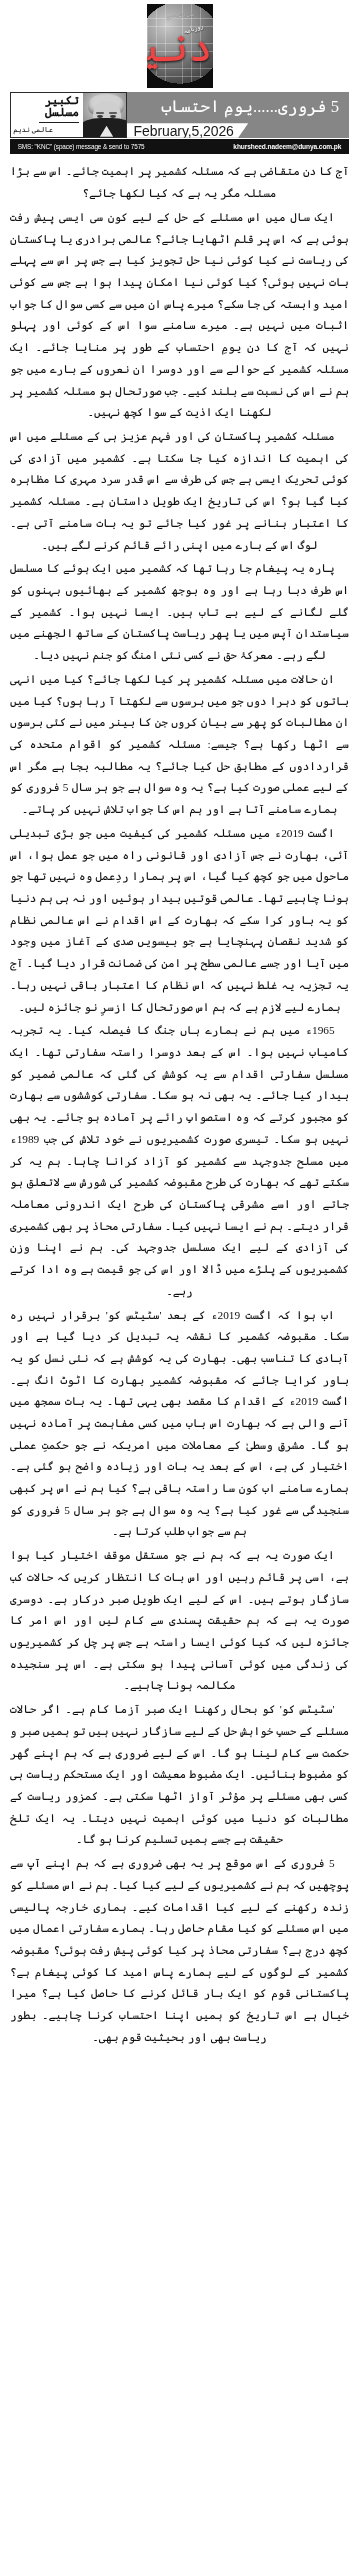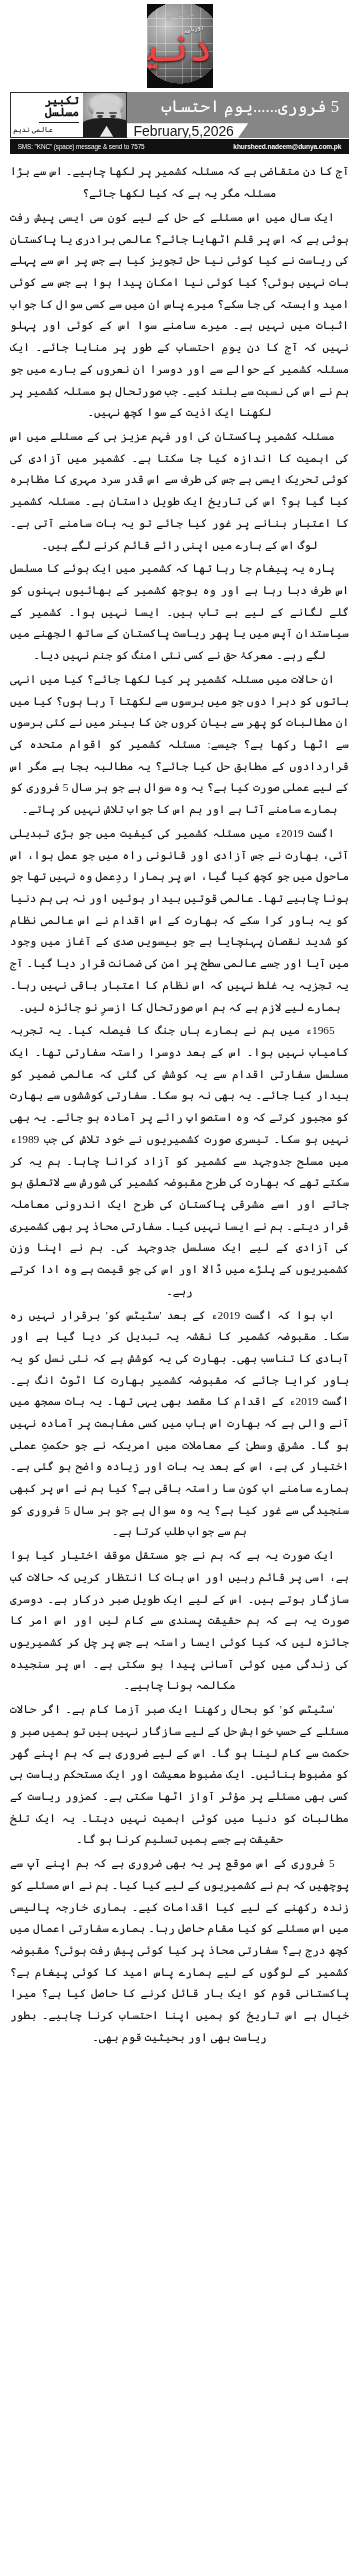--- a/index.html
+++ b/index.html
@@ -285,21 +285,21 @@
     </div>
   </div>
 </div>
 
 <div class="contact-bar">
   <div class="sms-text">SMS: "KNC" (space) message &amp; send to 7575</div>
   <div class="email-text">khursheed.nadeem@dunya.com.pk</div>
 </div>
 
 <div class="article">
-    <p class="para">آج کا دن متقاضی ہے کہ مسئلہ کشمیر پر لکھا چاہیے۔ اس سے بڑا مسئلہ مگر یہ ہے کہ کیا لکھا جائے؟</p>
+    <p class="para">آج کا دن متقاضی ہے کہ مسئلہ کشمیر پر اہمیت جائے۔ اس سے بڑا مسئلہ مگر یہ ہے کہ کیا لکھا جائے؟</p>
     <p class="para indent">ایک سال میں اس مسئلے کے حل کے لیے کون سی ایسی پیش رفت ہوئی ہے کہ اس پر قلم اٹھایا جائے؟ عالمی برادری یا پاکستان کی ریاست نے کیا کوئی نیا حل تجویز کیا ہے جس پر اس سے پہلے بات نہیں ہوئی؟ کیا کوئی نیا امکان پیدا ہوا ہے جس سے کوئی امید وابستہ کی جا سکے؟ میرے پاس ان میں سے کسی سوال کا جواب اثبات میں نہیں ہے۔ میرے سامنے سوا اس کے کوئی اور پہلو نہیں کہ آج کا دن یومِ احتساب کے طور پر منایا جائے۔ ایک مسئلہ کشمیر کے حوالے سے اور دوسرا ان نعروں کے بارے میں جو ہم نے اس کی نسبت سے بلند کیے۔ جب صورتحال ہو مسئلہ کشمیر پر لکھنا ایک اذیت کے سوا کچھ نہیں۔</p>
     <p class="para indent">مسئلہ کشمیر پاکستان کی اور فہم عزیز ہی کے مسئلے میں اس کی اہمیت کا اندازہ کیا جا سکتا ہے۔ کشمیر میں آزادی کی کوئی تحریک ایسی ہے جس کی طرف سے اس قدر سرد مہری کا مظاہرہ کیا گیا ہو؟ اس کی تاریخ ایک طویل داستان ہے۔ مسئلہ کشمیر کا اعتبار بنانے پر غور کیا جائے تو یہ بات سامنے آتی ہے۔ لوگ اس کے بارے میں اپنی رائے قائم کرنے لگے ہیں۔</p>
     <p class="para indent">پارہ یہ پیغام جا رہا تھا کہ کشمیر میں ایک ہوئے کا مسلسل اس طرف دبا رہا ہے اور وہ بوجھ کشمیر کے بھائیوں بہنوں کو گلے لگانے کے لیے بے تاب ہیں۔ ایسا نہیں ہوا۔ کشمیر کے سیاستدان آپس میں یا پھر ریاست پاکستان کے ساتھ الجھنے میں لگے رہے۔ معرکۂ حق نے کسی نئی امنگ کو جنم نہیں دیا۔</p>
     <p class="para indent">ان حالات میں مسئلہ کشمیر پر کیا لکھا جائے؟ کیا میں انہی باتوں کو دہرا دوں جو میں برسوں سے لکھتا آ رہا ہوں؟ کیا میں ان مطالبات کو پھر سے بیان کروں جن کا بینر میں نے کئی برسوں سے اٹھا رکھا ہے؟ جیسے: مسئلہ کشمیر کو اقوام متحدہ کی قراردادوں کے مطابق حل کیا جائے؟ یہ مطالبہ بجا ہے مگر اس کے لیے عملی صورت کیا ہے؟ یہ وہ سوال ہے جو ہر سال 5 فروری کو ہمارے سامنے آتا ہے اور ہم اس کا جواب تلاش نہیں کر پاتے۔</p>
     <p class="para indent">اگست 2019ء میں مسئلہ کشمیر کی کیفیت میں جو بڑی تبدیلی آئی، بھارت نے جس آزادی اور قانونی راہ میں جو عمل ہوا، اس ماحول میں جو کچھ کیا گیا، اس پر ہمارا ردِعمل وہ نہیں تھا جو ہونا چاہیے تھا۔ عالمی قوتیں بیدار ہوئیں اور نہ ہی ہم دنیا کو یہ باور کرا سکے کہ بھارت کے اس اقدام نے اس عالمی نظام کو شدید نقصان پہنچایا ہے جو بیسویں صدی کے آغاز میں وجود میں آیا اور جسے عالمی سطح پر امن کی ضمانت قرار دیا گیا۔ آج یہ تجزیہ یہ غلط نہیں کہ اس نظام کا اعتبار باقی نہیں رہا۔ ہمارے لیے لازم ہے کہ ہم اس صورتحال کا ازسرِ نو جائزہ لیں۔</p>
     <p class="para indent">1965ء میں ہم نے ہمارے ہاں جنگ کا فیصلہ کیا۔ یہ تجربہ کامیاب نہیں ہوا۔ اس کے بعد دوسرا راستہ سفارتی تھا۔ ایک مسلسل سفارتی اقدام سے یہ کوشش کی گئی کہ عالمی ضمیر کو بیدار کیا جائے۔ یہ بھی نہ ہو سکا۔ سفارتی کوششوں سے بھارت کو مجبور کرتے کہ وہ استصوابِ رائے پر آمادہ ہو جائے۔ یہ بھی نہیں ہو سکا۔ تیسری صورت کشمیریوں نے خود تلاش کی جب 1989ء میں مسلح جدوجہد سے کشمیر کو آزاد کرانا چاہا۔ ہم یہ کر سکتے تھے کہ بھارت کی طرح مقبوضہ کشمیر کی شورش سے لاتعلق ہو جاتے اور اسے مشرقی پاکستان کی طرح ایک اندرونی معاملہ قرار دیتے۔ ہم نے ایسا نہیں کیا۔ سفارتی محاذ پر بھی کشمیری کی آزادی کے لیے ایک مسلسل جدوجہد کی۔ ہم نے اپنا وزن کشمیریوں کے پلڑے میں ڈالا اور اس کی جو قیمت ہے وہ ادا کرتے رہے۔</p>
     <p class="para indent">اب ہوا کہ اگست 2019ء کے بعد 'سٹیٹس کو' برقرار نہیں رہ سکا۔ مقبوضہ کشمیر کا نقشہ یہ تبدیل کر دیا گیا ہے اور آبادی کا تناسب بھی۔ بھارت کی یہ کوشش ہے کہ نئی نسل کو یہ باور کرایا جائے کہ مقبوضہ کشمیر بھارت کا اٹوٹ انگ ہے۔ اگست 2019ء کے اقدام کا مقصد بھی یہی تھا۔ یہ بات سمجھ میں آنے والی ہے کہ بھارت اس باب میں کسی مفاہمت پر آمادہ نہیں ہو گا۔ مشرقِ وسطیٰ کے معاملات میں امریکہ نے جو حکمتِ عملی اختیار کی ہے، اس کے بعد یہ بات اور زیادہ واضح ہو گئی ہے۔ ہمارے سامنے اب کون سا راستہ باقی ہے؟ کیا ہم نے اس پر کبھی سنجیدگی سے غور کیا ہے؟ یہ وہ سوال ہے جو ہر سال 5 فروری کو ہم سے جواب طلب کرتا ہے۔</p>
     <p class="para indent">ایک صورت یہ ہے کہ ہم نے جو مستقل موقف اختیار کیا ہوا ہے، اسی پر قائم رہیں اور اس بات کا انتظار کریں کہ حالات کب سازگار ہوتے ہیں۔ اس کے لیے ایک طویل صبر درکار ہے۔ دوسری صورت یہ ہے کہ ہم حقیقت پسندی سے کام لیں اور اس امر کا جائزہ لیں کہ کیا کوئی ایسا راستہ ہے جس پر چل کر کشمیریوں کی زندگی میں کوئی آسانی پیدا ہو سکتی ہے۔ اس پر سنجیدہ مکالمہ ہونا چاہیے۔</p>
     <p class="para indent">'سٹیٹس کو' کو بحال رکھنا ایک صبر آزما کام ہے۔ اگر حالات مسئلے کے حسبِ خواہش حل کے لیے سازگار نہیں ہیں تو ہمیں صبر و حکمت سے کام لینا ہو گا۔ اس کے لیے ضروری ہے کہ ہم اپنے گھر کو مضبوط بنائیں۔ ایک مضبوط معیشت اور ایک مستحکم ریاست ہی کسی بھی مسئلے پر مؤثر آواز اٹھا سکتی ہے۔ کمزور ریاست کے مطالبات کو دنیا میں کوئی اہمیت نہیں دیتا۔ یہ ایک تلخ حقیقت ہے جسے ہمیں تسلیم کرنا ہو گا۔</p>
     <p class="para indent">5 فروری کے اس موقع پر یہ بھی ضروری ہے کہ ہم اپنے آپ سے پوچھیں کہ ہم نے کشمیریوں کے لیے کیا کیا۔ ہم نے اس مسئلے کو زندہ رکھنے کے لیے کیا اقدامات کیے۔ ہماری خارجہ پالیسی میں اس مسئلے کو کیا مقام حاصل رہا۔ ہمارے سفارتی اعمال میں کچھ درج ہے؟ سفارتی محاذ پر کیا کوئی پیش رفت ہوئی؟ مقبوضہ کشمیر کے لوگوں کے لیے ہمارے پاس امید کا کوئی پیغام ہے؟ پاکستانی قوم کو ایک بار قائل کرنے کا حاصل کیا ہے؟ میرا خیال ہے اس تاریخ کو ہمیں اپنا احتساب کرنا چاہیے۔ بطور ریاست بھی اور بحیثیت قوم بھی۔</p>

